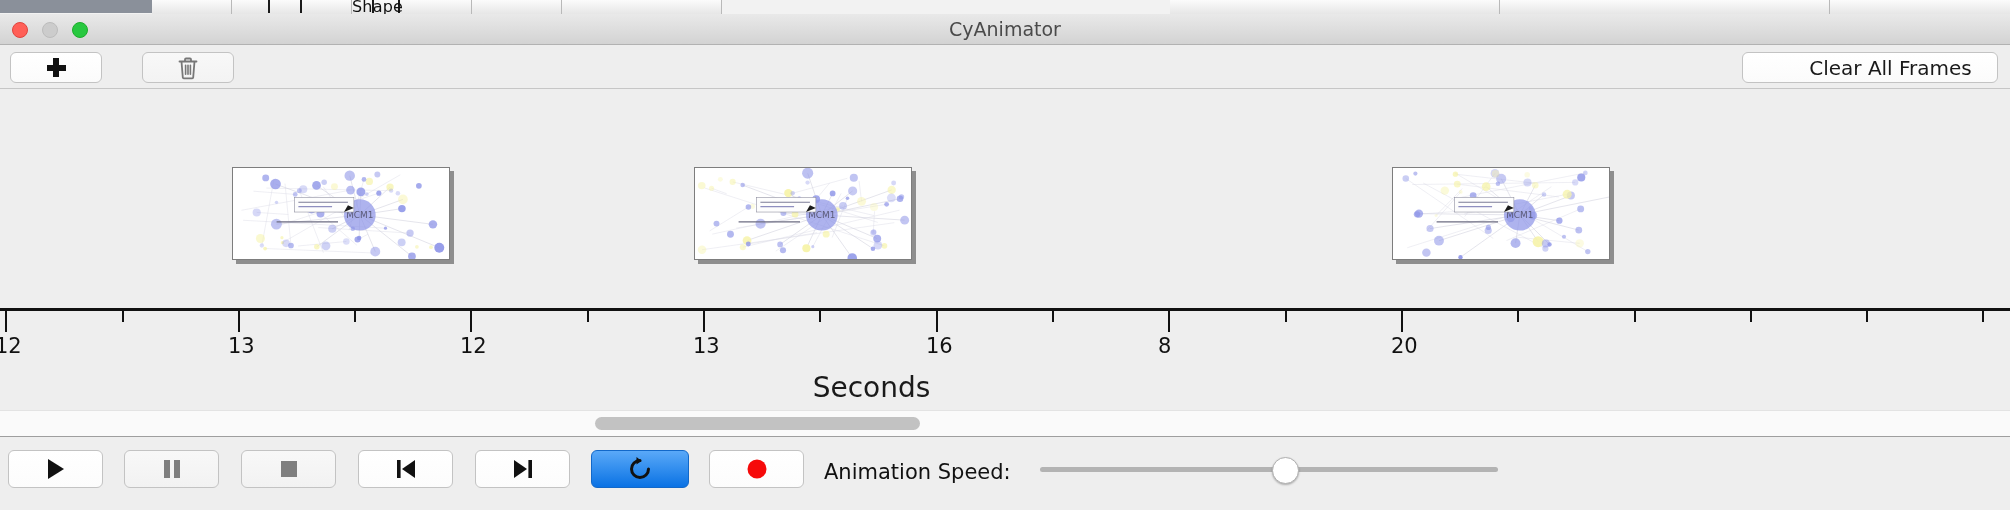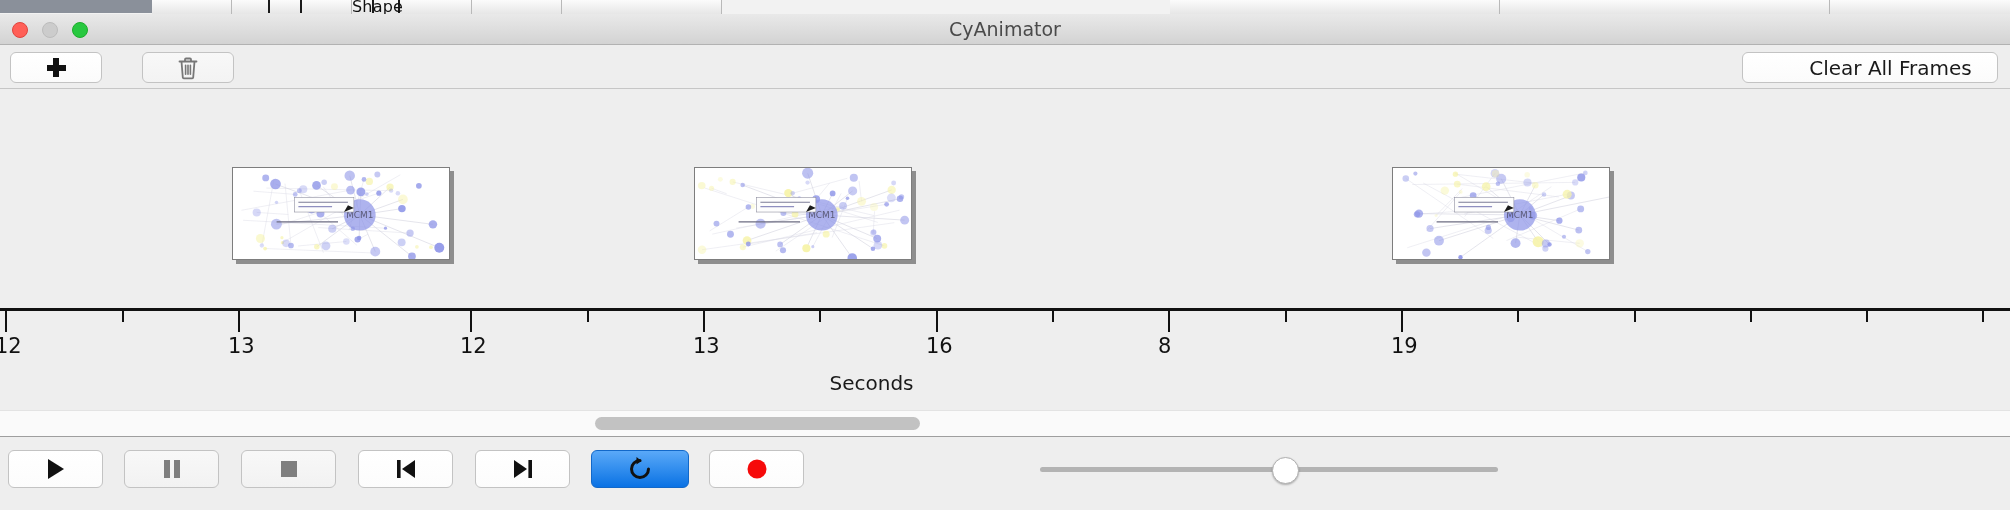--- a/index.html
+++ b/index.html
@@ -168,21 +168,21 @@
     font-size: 21px;
     color: #111;
     white-space: nowrap;
   }
 
   .axis-title {
     position: absolute;
     left: 0; top: 282px;
     width: 1743px;
     text-align: center;
-    font-size: 20px;
+    font-size: 28px;
     color: #1a1a1a;
   }
 
   
   .hscroll-track {
     position: absolute;
     left: 0; top: 410px;
     width: 2010px; height: 27px;
     background: #fafafa;
     border-top: 1px solid #e3e3e3;
@@ -613,21 +613,21 @@
         <div class="tick major" style="left: 703px;"></div>
         <div class="tick-label" style="left: 693px;">13</div>
         <div class="tick minor" style="left: 819px;"></div>
         <div class="tick major" style="left: 936px;"></div>
         <div class="tick-label" style="left: 926px;">16</div>
         <div class="tick minor" style="left: 1052px;"></div>
         <div class="tick major" style="left: 1168px;"></div>
         <div class="tick-label" style="left: 1158px;">8</div>
         <div class="tick minor" style="left: 1285px;"></div>
         <div class="tick major" style="left: 1401px;"></div>
-        <div class="tick-label" style="left: 1391px;">19</div>
+        <div class="tick-label" style="left: 1391px;">20</div>
         <div class="tick minor" style="left: 1517px;"></div>
         <div class="tick minor" style="left: 1634px;"></div>
         <div class="tick minor" style="left: 1750px;"></div>
         <div class="tick minor" style="left: 1866px;"></div>
         <div class="tick minor" style="left: 1982px;"></div>
       </div>
     <div class="axis-title">Seconds</div>
   </div>
 
   <div class="hscroll-track">
@@ -684,17 +684,18 @@
         </div>
         <div class="ctl-btn" style="left: 709px; width: 95px;">
           <span>
             <svg class="glyph" width="24" height="24" viewBox="0 0 24 24">
               <circle cx="12" cy="12" r="9.5" fill="#f60a0a"></circle>
             </svg>
           </span>
         </div>
       </div>
 
+    <div class="speed-label" id="speed-label" style="left: 824px;">Animation Speed:</div>
 
     <div class="slider-track" id="speed-track" style="left: 1040px; width: 458px;"></div>
     <div class="slider-thumb" id="speed-thumb" style="left: 1272px;"></div>
   </div>
 </div>
 
 </body></html>

